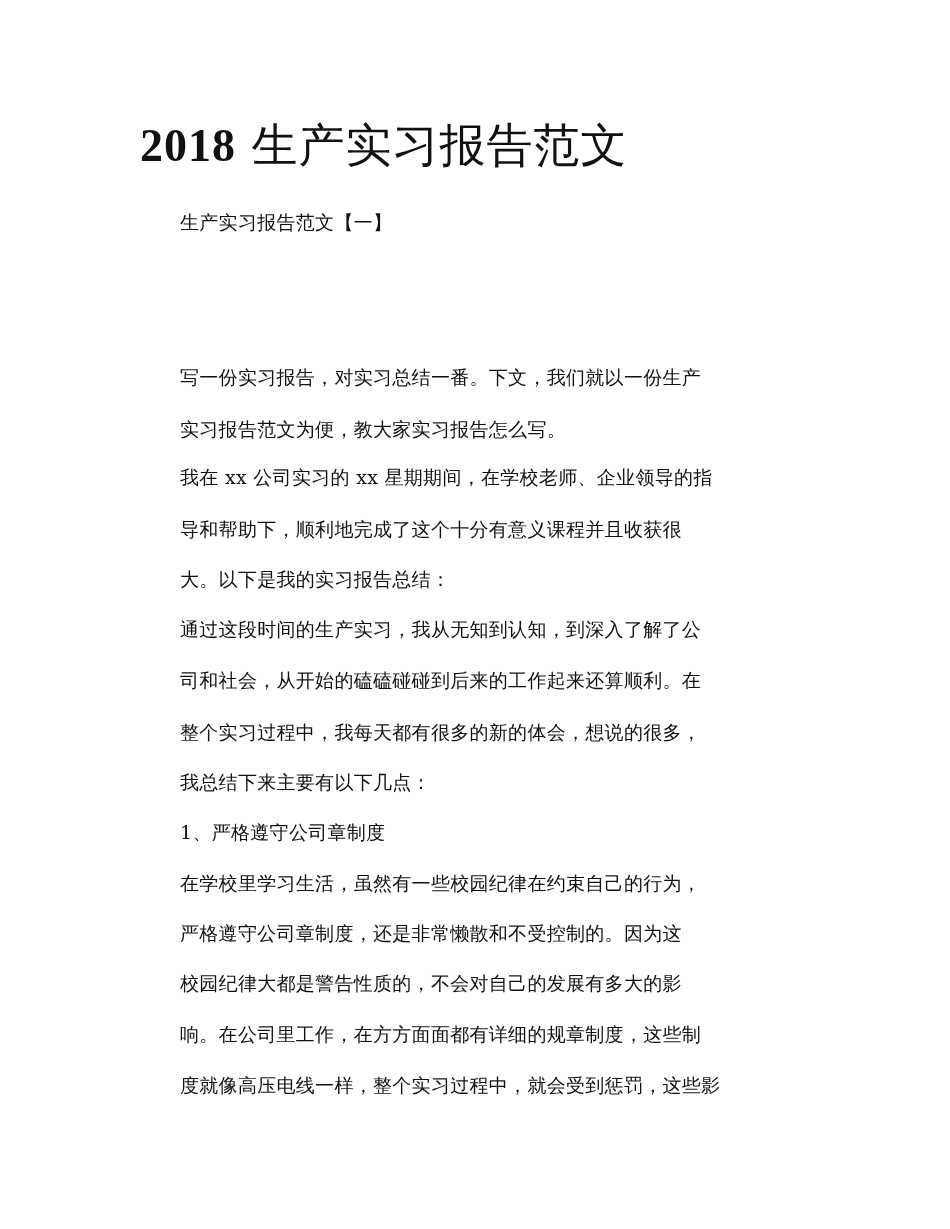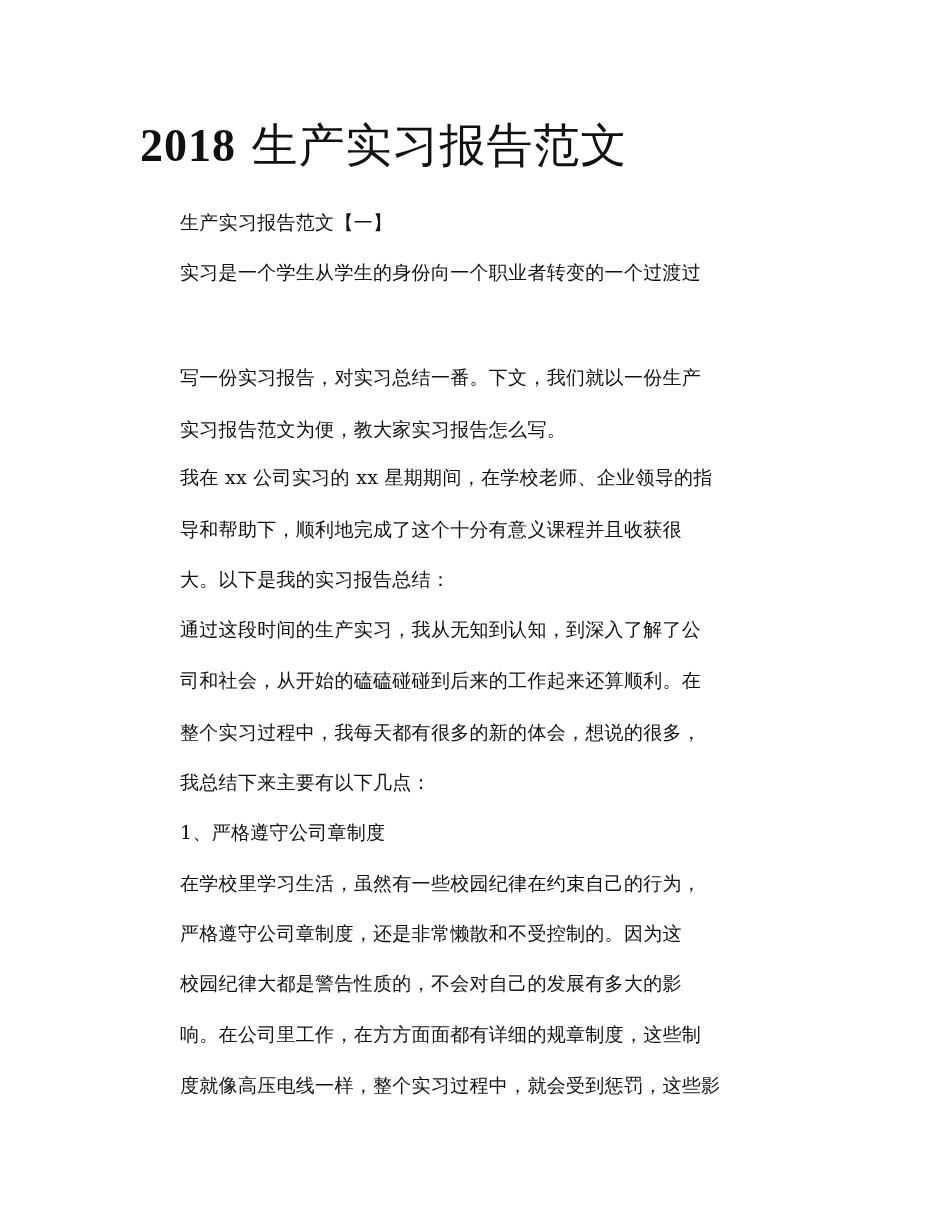--- a/index.html
+++ b/index.html
@@ -49,21 +49,20 @@
 </style>
 </head>
 <body>
 
 <div class="page">
   <div class="title">
     <span class="year">2018</span><span class="rest"> 生产实习报告范文</span>
   </div>
 
   <div class="line" style="top:207px">生产实习报告范文【一】</div>
-  <div class="line" style="top:257px">实习是一个学生从学生的身份向一个职业者转变的一个过渡过</div>
   <div class="line" style="top:362px">写一份实习报告，对实习总结一番。下文，我们就以一份生产</div>
   <div class="line" style="top:414px">实习报告范文为便，教大家实习报告怎么写。</div>
   <div class="line" style="top:462px">我在 xx 公司实习的 xx 星期期间，在学校老师、企业领导的指</div>
   <div class="line" style="top:514px">导和帮助下，顺利地完成了这个十分有意义课程并且收获很</div>
   <div class="line" style="top:564px">大。以下是我的实习报告总结：</div>
   <div class="line" style="top:614px">通过这段时间的生产实习，我从无知到认知，到深入了解了公</div>
   <div class="line" style="top:665px">司和社会，从开始的磕磕碰碰到后来的工作起来还算顺利。在</div>
   <div class="line" style="top:717px">整个实习过程中，我每天都有很多的新的体会，想说的很多，</div>
   <div class="line" style="top:767px">我总结下来主要有以下几点：</div>
   <div class="line" style="top:817px">1、严格遵守公司章制度</div>

